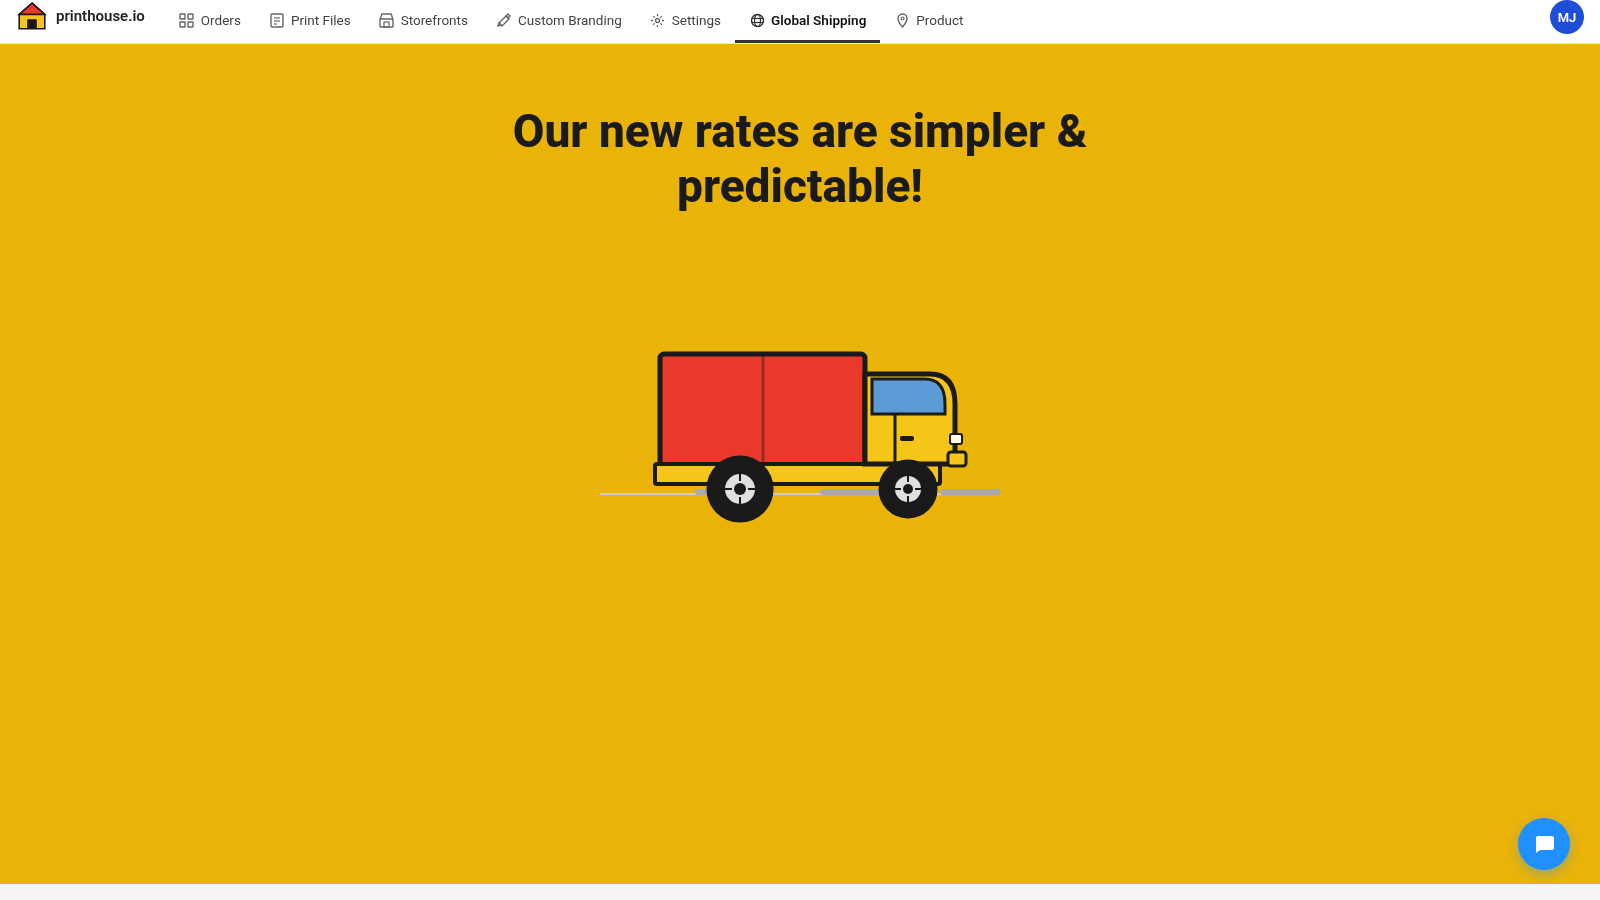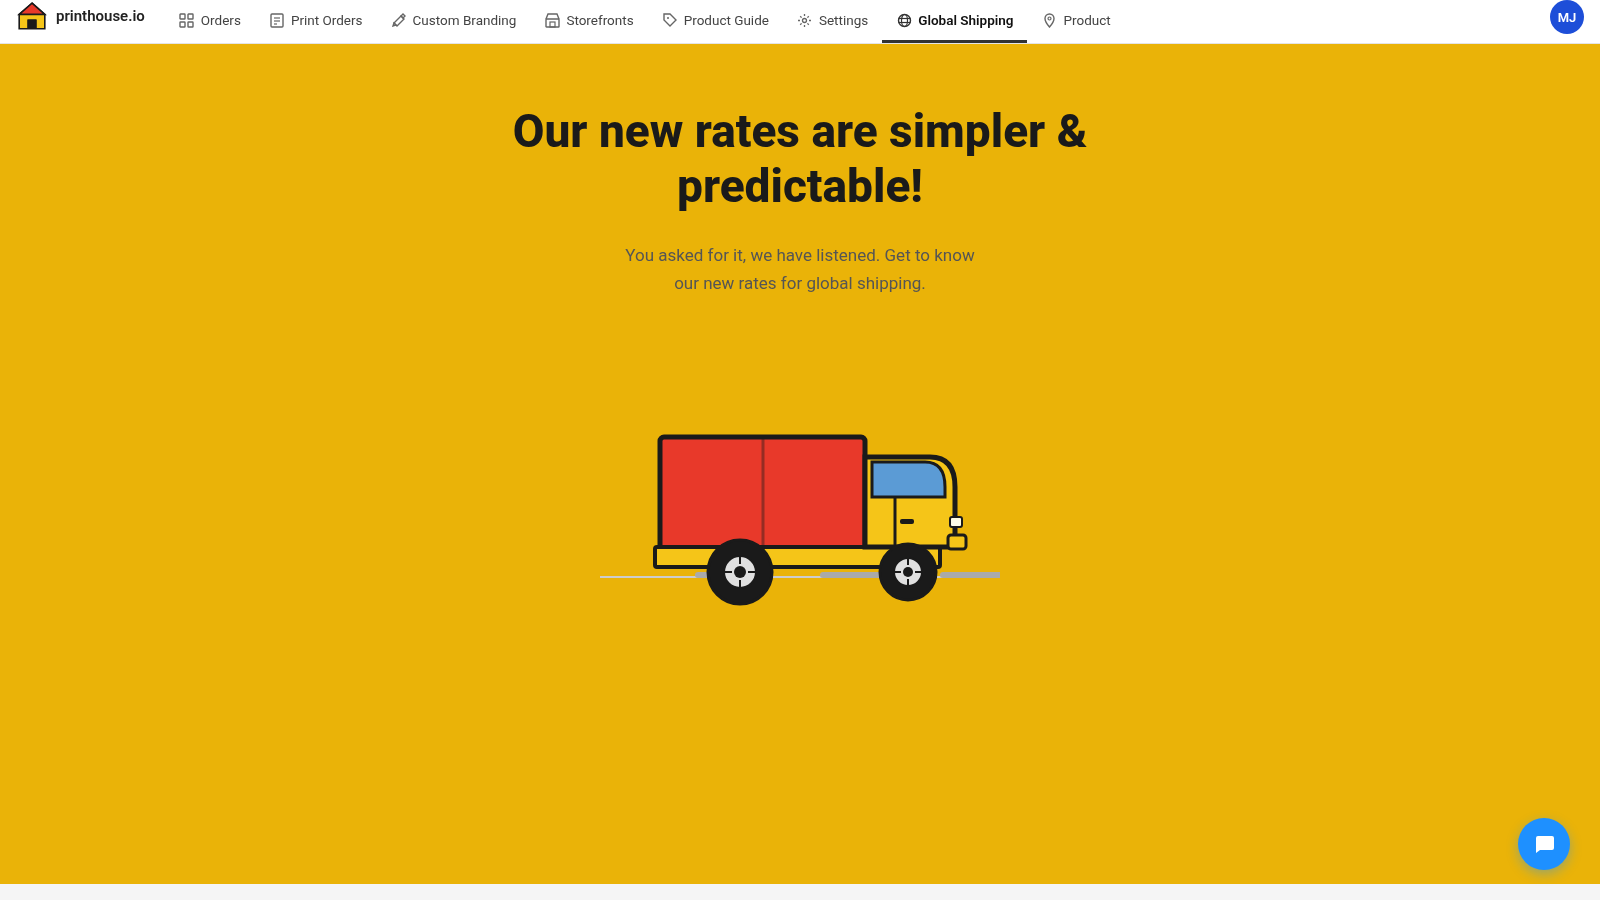--- a/index.html
+++ b/index.html
@@ -169,54 +169,45 @@
 
     <a class="nav-item">
       <span class="nav-icon">
         <svg width="14" height="15" viewBox="0 0 14 15" fill="none">
             <rect x="1" y="1" width="12" height="13" rx="1" stroke="currentColor" stroke-width="1.4"></rect>
             <line x1="4" y1="5" x2="10" y2="5" stroke="currentColor" stroke-width="1.2"></line>
             <line x1="4" y1="8" x2="10" y2="8" stroke="currentColor" stroke-width="1.2"></line>
             <line x1="4" y1="11" x2="7" y2="11" stroke="currentColor" stroke-width="1.2"></line>
           </svg>
       </span>
-      <span>Print Orders</span>
+      <span>Print Files</span>
+    </a>
+
+    <a class="nav-item">
+      <span class="nav-icon">
+        <svg width="15" height="15" viewBox="0 0 15 15" fill="none">
+            <rect x="1" y="6" width="13" height="8" rx="0.5" stroke="currentColor" stroke-width="1.4"></rect>
+            <path d="M1 6 L3 1 h9 l2 5" stroke="currentColor" stroke-width="1.4" fill="none"></path>
+            <rect x="5" y="9" width="5" height="5" stroke="currentColor" stroke-width="1.2"></rect>
+          </svg>
+      </span>
+      <span>Storefronts</span>
     </a>
 
     <a class="nav-item">
       <span class="nav-icon">
         <svg width="14" height="14" viewBox="0 0 14 14" fill="none">
             <path d="M2 10 L9 3 L12 6 L5 13 Z" stroke="currentColor" stroke-width="1.4" fill="none"></path>
             <path d="M9 3 L11 1 L13 3 L11 5 Z" stroke="currentColor" stroke-width="1.4" fill="none"></path>
             <path d="M2 10 L1 13 L4 12 Z" stroke="currentColor" stroke-width="1.4" fill="none"></path>
           </svg>
       </span>
       <span>Custom Branding</span>
     </a>
 
-    <a class="nav-item">
-      <span class="nav-icon">
-        <svg width="15" height="15" viewBox="0 0 15 15" fill="none">
-            <rect x="1" y="6" width="13" height="8" rx="0.5" stroke="currentColor" stroke-width="1.4"></rect>
-            <path d="M1 6 L3 1 h9 l2 5" stroke="currentColor" stroke-width="1.4" fill="none"></path>
-            <rect x="5" y="9" width="5" height="5" stroke="currentColor" stroke-width="1.2"></rect>
-          </svg>
-      </span>
-      <span>Storefronts</span>
-    </a>
-
-    <a class="nav-item">
-      <span class="nav-icon">
-        <svg width="14" height="14" viewBox="0 0 14 14" fill="none">
-            <path d="M1 1 h6 l6 6 -6 6 -6 -6 Z" stroke="currentColor" stroke-width="1.4" fill="none"></path>
-            <circle cx="5" cy="5" r="1" fill="currentColor"></circle>
-          </svg>
-      </span>
-      <span>Product Guide</span>
-    </a>
 
     <a class="nav-item">
       <span class="nav-icon">
         <svg width="15" height="15" viewBox="0 0 15 15" fill="none">
             <circle cx="7.5" cy="7.5" r="2" stroke="currentColor" stroke-width="1.3"></circle>
             <path d="M7.5 1 v2 M7.5 12 v2 M1 7.5 h2 M12 7.5 h2 M3.2 3.2 l1.4 1.4 M10.4 10.4 l1.4 1.4 M11.8 3.2 l-1.4 1.4 M4.6 10.4 l-1.4 1.4" stroke="currentColor" stroke-width="1.3"></path>
           </svg>
       </span>
       <span>Settings</span>
     </a>
@@ -251,24 +242,20 @@
   </div>
 </nav>
 
 <div class="main-content">
 
   <h1 class="headline">
     <span>Our new rates are simpler &amp;</span><br>
     <span>predictable!</span>
   </h1>
 
-  <p class="subheadline">
-    <span>You asked for it, we have listened. Get to know</span><br>
-    <span>our new rates for global shipping.</span>
-  </p>
 
   <div class="truck-area">
     <svg viewBox="0 0 400 260" width="400" height="260">
 
       <line x1="0" y1="220" x2="400" y2="220" stroke="#ccc" stroke-width="2"></line>
 
       <rect x="-120" y="215" width="70" height="6" rx="3" fill="#aaa"></rect>
 
       <rect x="95" y="215" width="70" height="6" rx="3" fill="#aaa"></rect>
 

